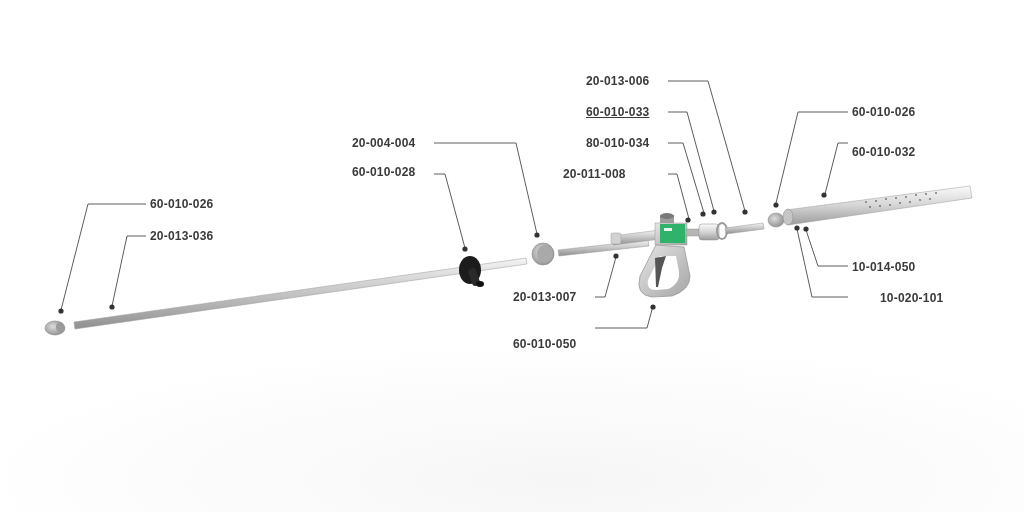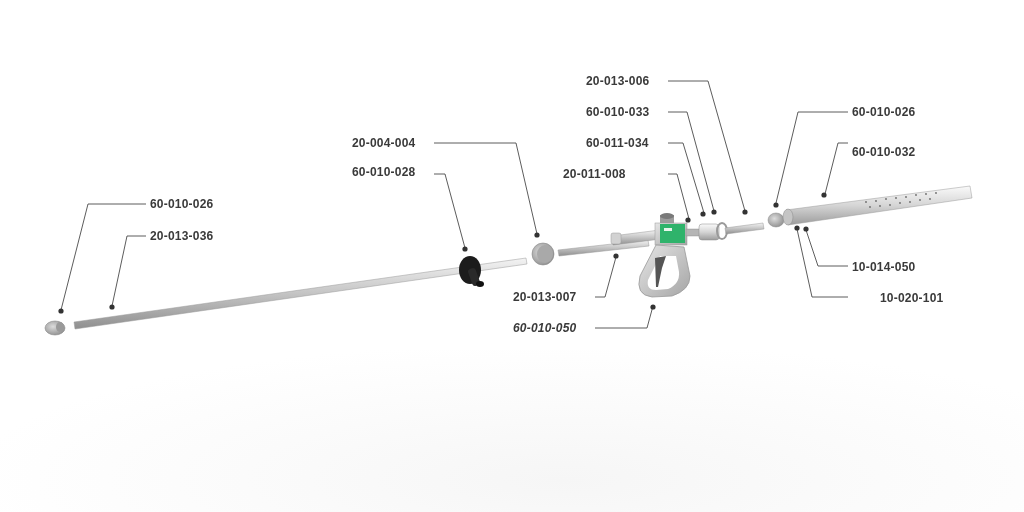--- a/index.html
+++ b/index.html
@@ -148,21 +148,21 @@
     <circle cx="806" cy="229" r="2.6"></circle>
     <circle cx="797" cy="228" r="2.6"></circle>
   </g>
 </svg>
 
 <div class="label" style="left:150px;top:196px;">60-010-026</div>
 <div class="label" style="left:150px;top:228px;">20-013-036</div>
 <div class="label" style="left:352px;top:135px;">20-004-004</div>
 <div class="label" style="left:352px;top:164px;">60-010-028</div>
 <div class="label" style="left:513px;top:289px;">20-013-007</div>
-<div class="label" style="left:513px;top:320px;font-style:italic;">60-010-050</div>
+<div class="label" style="left:513px;top:336px;">60-010-050</div>
 <div class="label" style="left:586px;top:73px;">20-013-006</div>
-<div class="label" style="left:586px;top:104px;">60-010-033</div>
-<div class="label" style="left:586px;top:135px;">60-011-034</div>
+<div class="label" style="left:586px;top:104px;text-decoration:underline;">60-010-033</div>
+<div class="label" style="left:586px;top:135px;">80-010-034</div>
 <div class="label" style="left:563px;top:166px;">20-011-008</div>
 <div class="label" style="left:852px;top:104px;">60-010-026</div>
 <div class="label" style="left:852px;top:144px;">60-010-032</div>
 <div class="label" style="left:852px;top:259px;text-align:center;">10-014-050</div>
 <div class="label" style="left:852px;top:290px;margin-left:28px;">10-020-101</div>
 
 </body></html>

